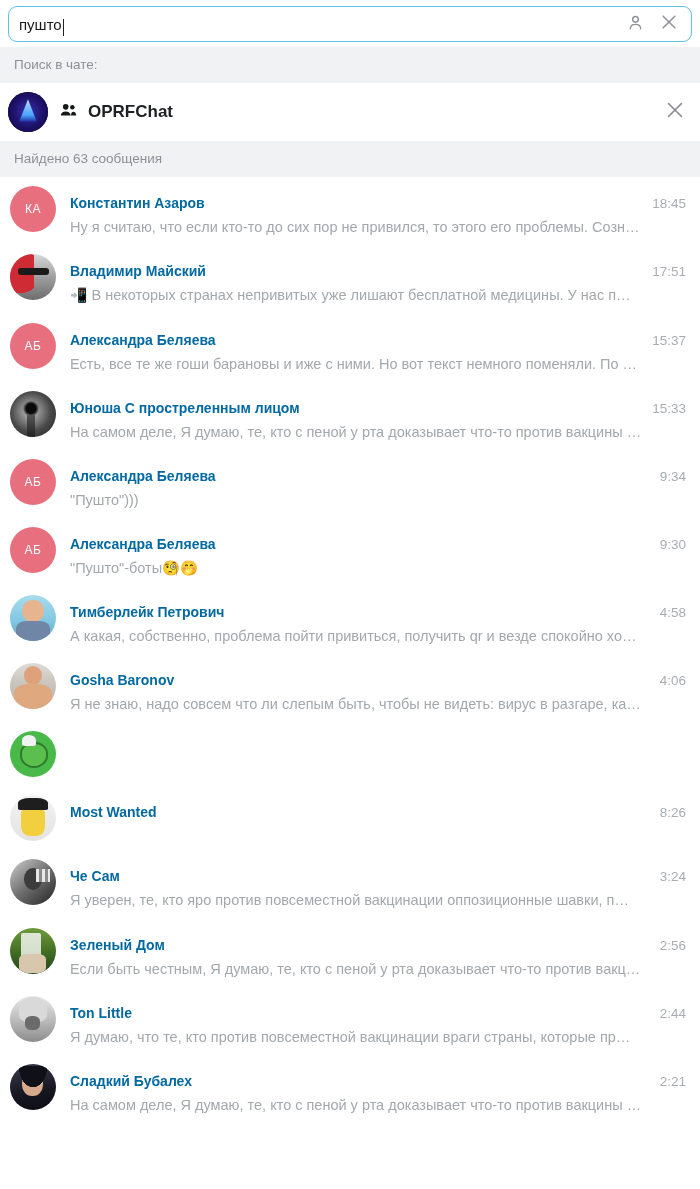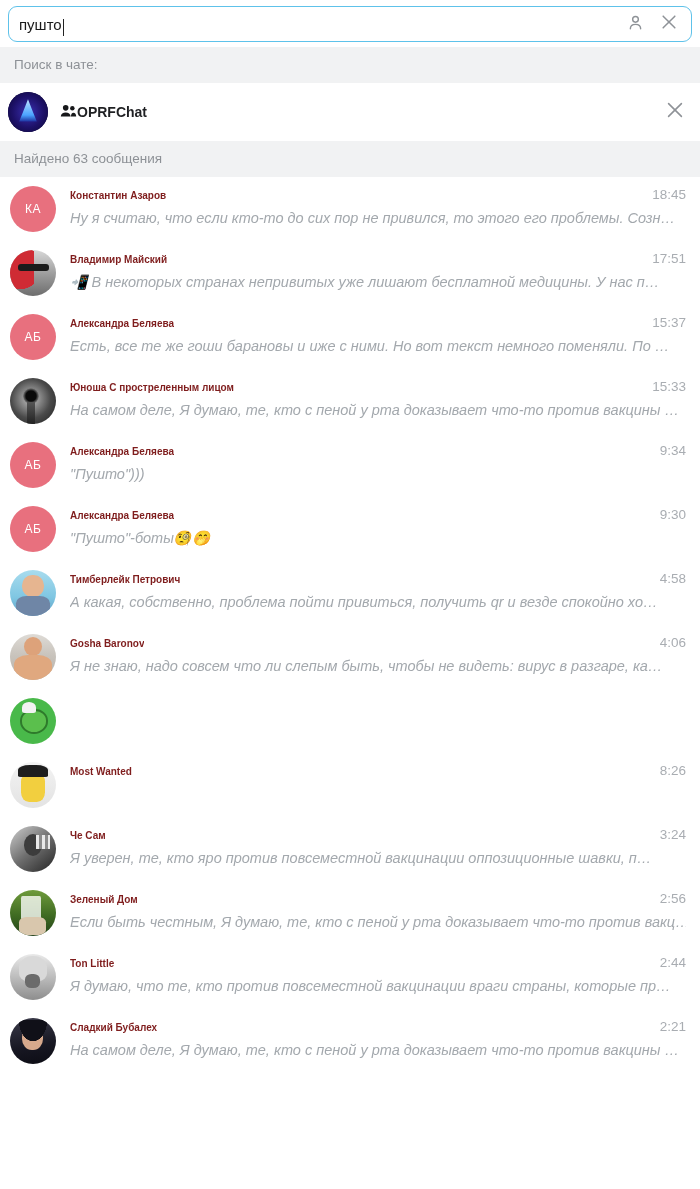--- a/index.html
+++ b/index.html
@@ -73,26 +73,26 @@
   .chat-av {
     width: 40px; height: 40px;
     border-radius: 50%;
     flex: 0 0 40px;
     margin-right: 12px;
     overflow: hidden;
     position: relative;
     background: #1b1140;
   }
   .chat-name {
-    font-size: 14px;
+    font-size: 17px;
     font-weight: bold;
     color: #1f2023;
     display: flex;
     align-items: center;
-    gap: 0;
+    gap: 11px;
   }
   .chatrow .close-x { margin-left: auto; }
 
   
   .msg {
     display: flex;
     padding: 9px 14px 9px 10px;
     background: #ffffff;
     align-items: flex-start;
   }
@@ -113,43 +113,43 @@
   .msg-body {
     flex: 1 1 auto;
     min-width: 0;
     padding-top: 1px;
   }
   .msg-top {
     display: flex;
     align-items: baseline;
   }
   .msg-name {
-    font-size: 10px;
+    font-size: 14px;
     font-weight: bold;
-    color: #7f1d1d;
+    color: #0369a1;
     white-space: nowrap;
     overflow: hidden;
     text-overflow: ellipsis;
+    margin-top: 8px;
   }
   .msg-time {
     margin-left: auto;
     padding-left: 12px;
     font-size: 13.5px;
     color: #a9adb2;
     white-space: nowrap;
   }
   .msg-text {
     margin-top: 7px;
     font-size: 14.5px;
     color: #a3a8ad;
     white-space: nowrap;
     overflow: hidden;
     text-overflow: clip;
     line-height: 1.25;
-    font-style: italic;
   }
   .emoji { font-size: 14px; }
 
   
   .ph { width: 100%; height: 100%; position: relative; }
   .ph::before, .ph::after { content: ""; position: absolute; }
 
   .ph-maysky { background: linear-gradient(180deg,#d8d8d8 0%,#9a9a9a 55%,#6d6d6d 100%); }
   .ph-maysky::before {
     left: -8%; top: -6%; width: 60%; height: 112%;

